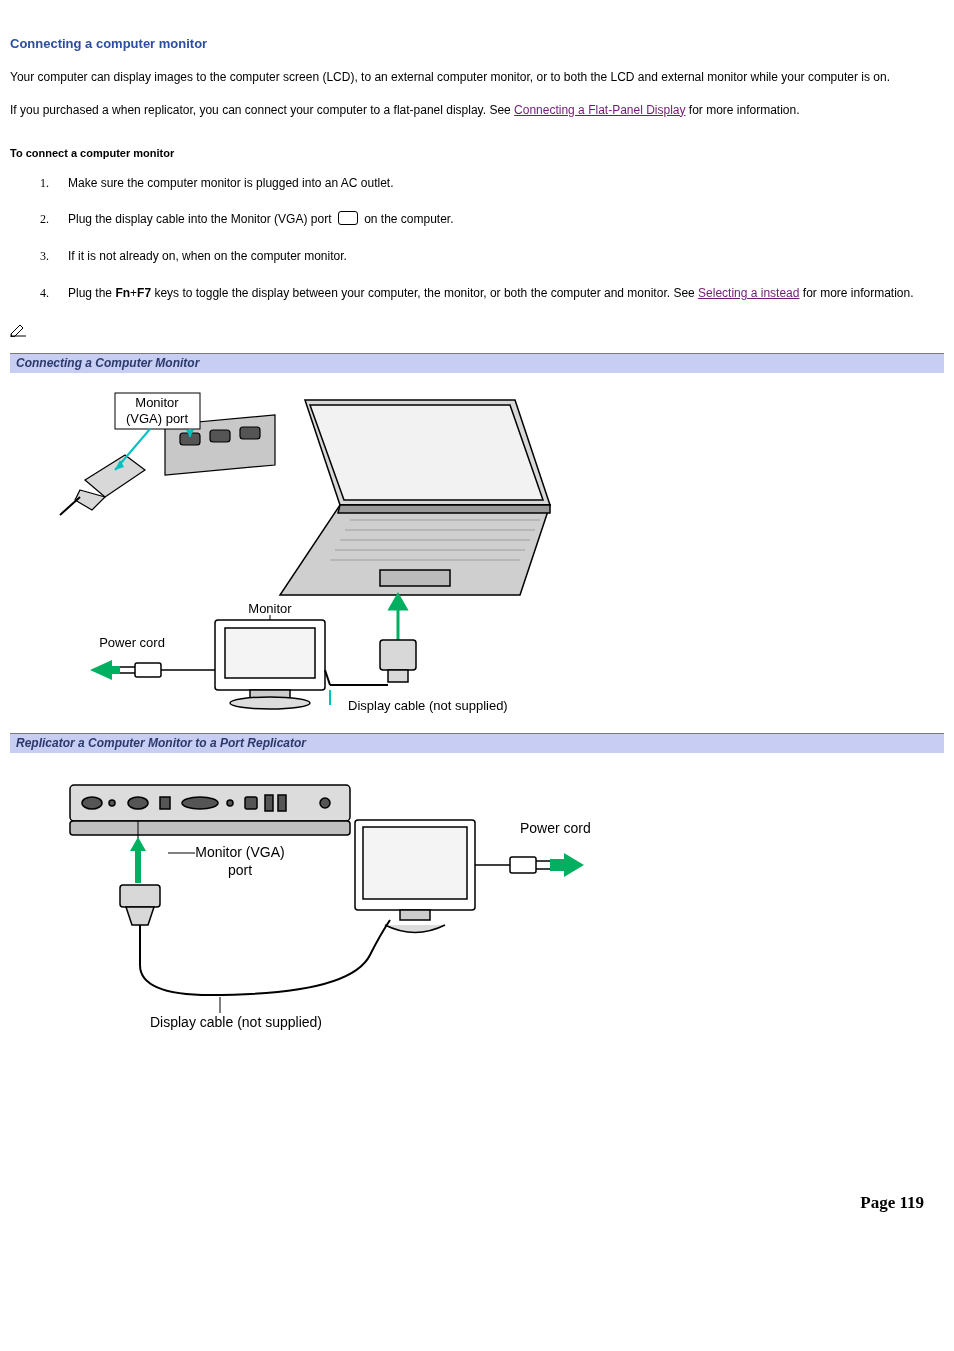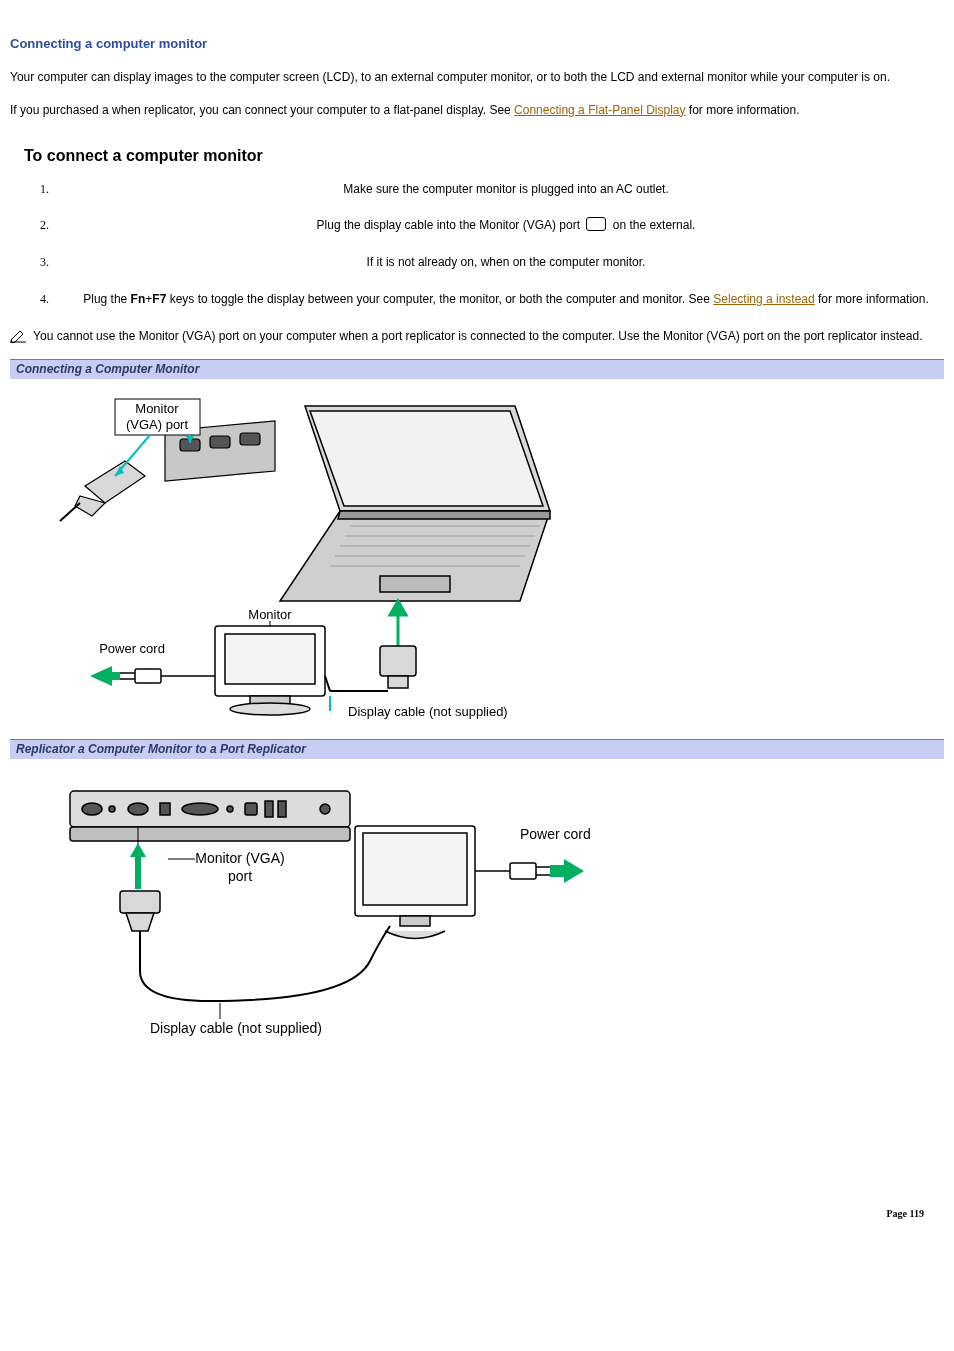--- a/index.html
+++ b/index.html
@@ -15,34 +15,33 @@
     color: #2b4ea0;
     font-size: 13px;
     font-weight: bold;
     margin: 28px 0 18px 0;
   }
   p {
     margin: 9px 0 16px 0;
     line-height: 1.4;
   }
   a.link {
-    color: #a16207;
+    color: #701a75;
     text-decoration: underline;
   }
   .sub-heading {
     font-weight: bold;
-    margin: 28px 0 14px 14px;
-    font-size: 16px;
+    margin: 28px 0 14px 0;
+    font-size: 11px;
   }
   ol.steps {
     margin: 16px 0 20px 30px;
     padding: 0;
     list-style: none;
     counter-reset: step;
-    text-align: center;
   }
   ol.steps li {
     counter-increment: step;
     position: relative;
     padding-left: 28px;
     margin-bottom: 20px;
     line-height: 1.4;
   }
   ol.steps li::before {
     content: counter(step) ".";
@@ -85,21 +84,21 @@
     margin-top: 4px;
   }
   .figure-box {
     margin: 12px 0 18px 40px;
   }
   .figure-box svg { display:block; }
   .page-number {
     position: absolute;
     right: 20px;
     font-family: "Times New Roman", serif;
-    font-size: 10px;
+    font-size: 17px;
   }
   .page-number b { font-weight: bold; }
   .footer-space {
     height: 160px;
     position: relative;
   }
 </style>
 </head>
 <body>
 
@@ -109,36 +108,36 @@
 
 <p>
   <span>If you purchased a when replicator, you can connect your computer to a flat-panel display. See </span><a href="#" class="link">Connecting a Flat-Panel Display</a><span> for more information.</span>
 </p>
 
 <div class="sub-heading">To connect a computer monitor</div>
 
 <ol class="steps">
   <li>Make sure the computer monitor is plugged into an AC outlet.</li>
   <li>
-    <span>Plug the display cable into the Monitor (VGA) port </span><span class="vga-icon"></span><span> on the external.</span>
+    <span>Plug the display cable into the Monitor (VGA) port </span><span class="vga-icon"></span><span> on the computer.</span>
   </li>
   <li>If it is not already on, when on the computer monitor.</li>
   <li>
     <span>Plug the </span><b>Fn</b><span>+</span><b>F7</b><span> keys to toggle the display between your computer, the monitor, or both the computer and monitor. See </span><a href="#" class="link">Selecting a instead</a><span> for more information.</span>
   </li>
 </ol>
 
 <div class="note-line">
   <span class="pencil-icon">
     <svg viewBox="0 0 18 14" width="18" height="14">
       <path d="M1 11 L10 2 L13 5 L4 14 L1 14 Z" fill="none" stroke="#000" stroke-width="1"></path>
       <path d="M1 14 L1 11 L4 14 Z" fill="#000"></path>
       <path d="M3 13 L16 13" stroke="#000" stroke-width="1"></path>
     </svg>
-  </span><span> You cannot use the Monitor (VGA) port on your computer when a port replicator is connected to the computer. Use the Monitor (VGA) port on the port replicator instead.</span>
+  </span>
 </div>
 
 <div class="caption-bar">Connecting a Computer Monitor</div>
 
 <div class="figure-box">
   <svg width="530" height="330" viewBox="0 0 530 330">
 
     <g stroke="#000" stroke-width="1.5" fill="#e0e0e0">
       <polygon points="255,15 465,15 500,120 290,120" fill="#d8d8d8"></polygon>
       <polygon points="260,20 460,20 493,115 294,115" fill="#f2f2f2"></polygon>

